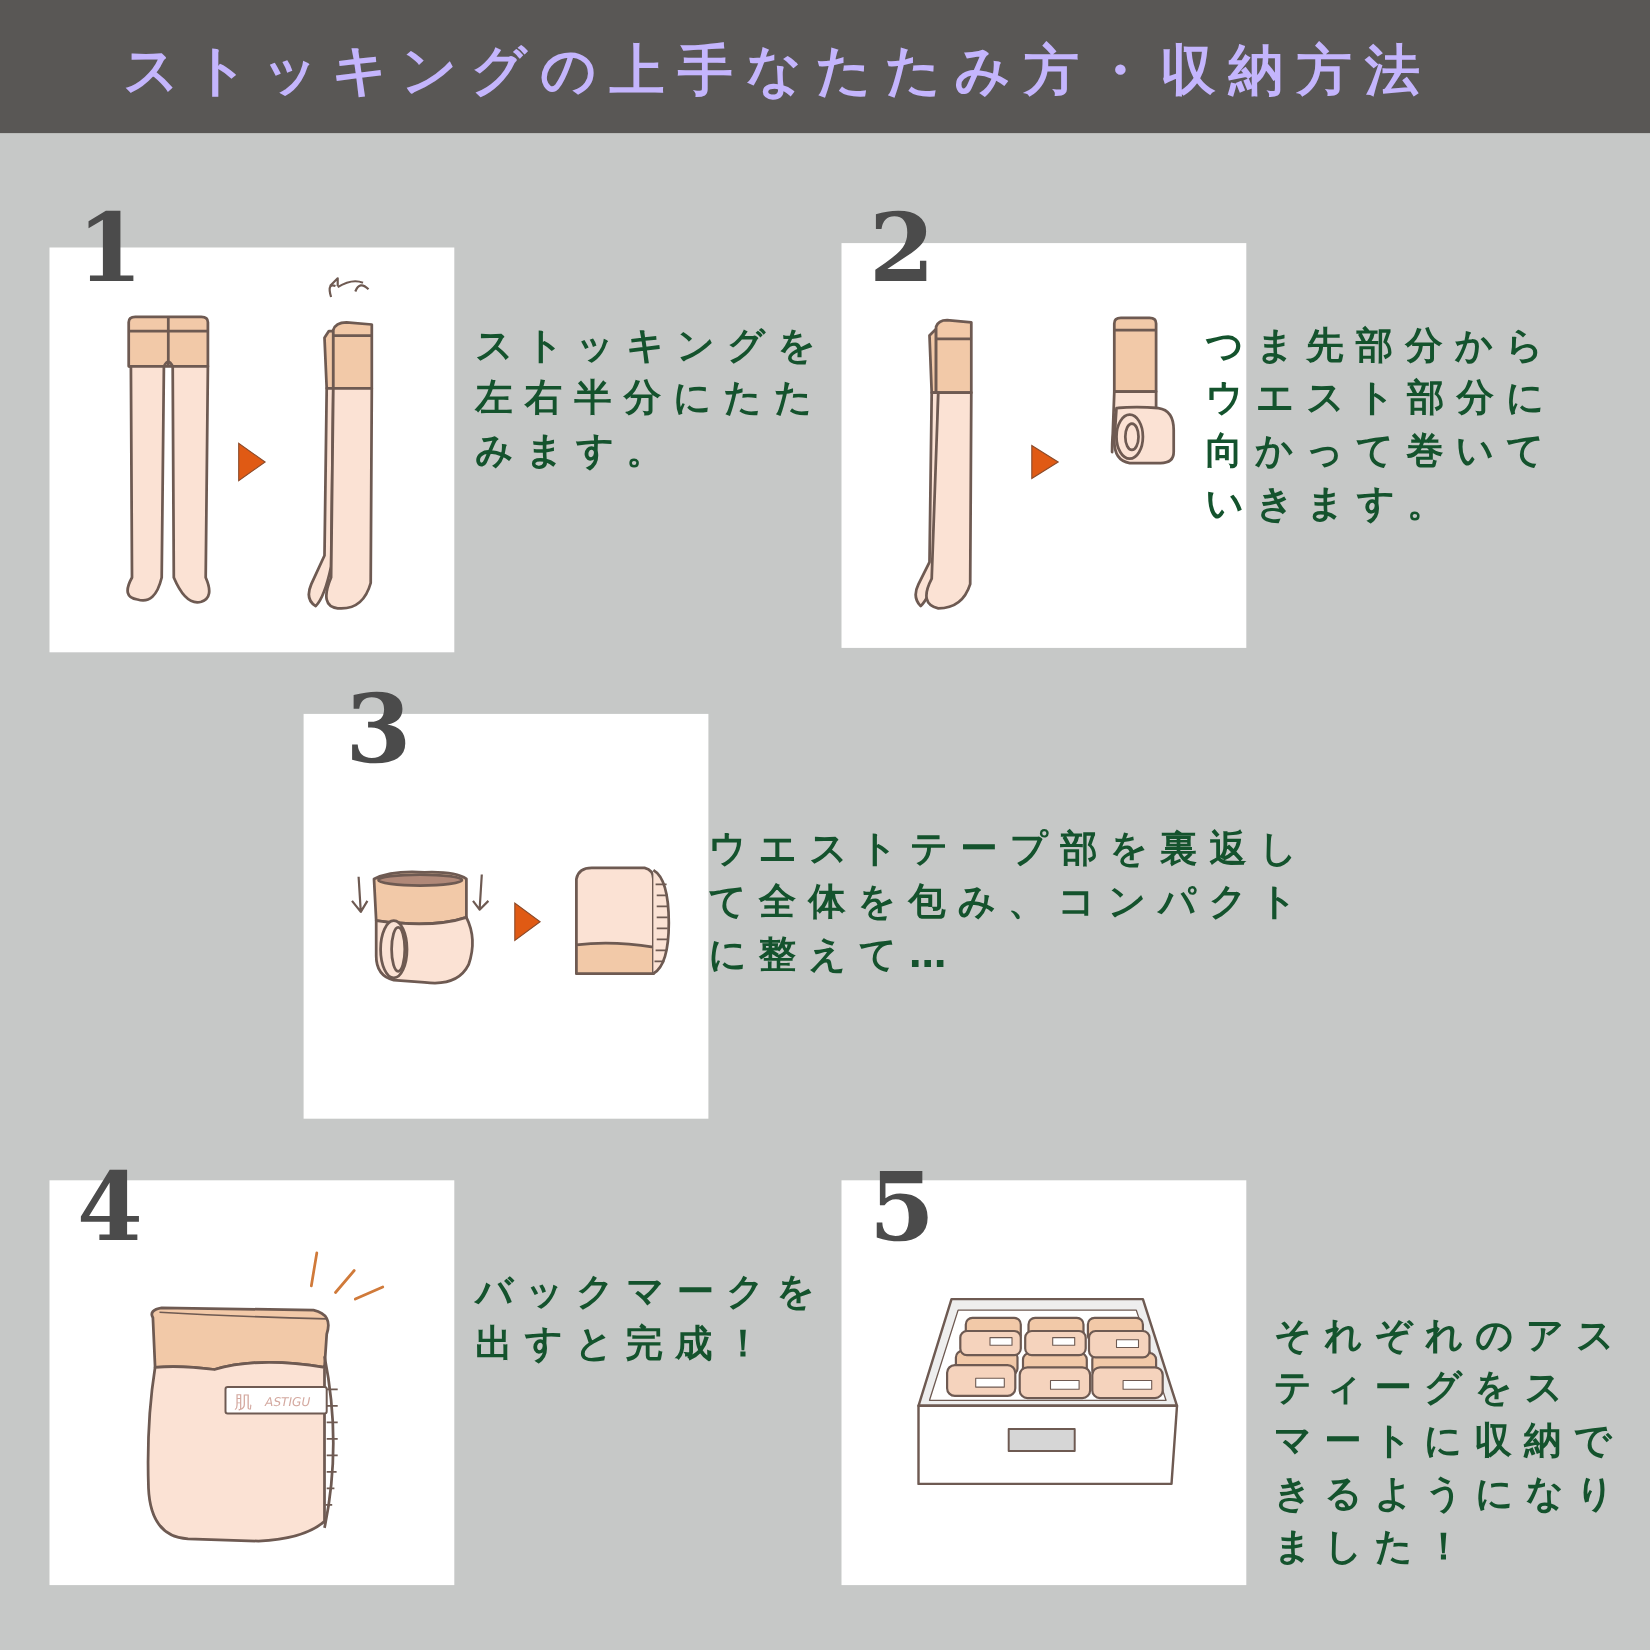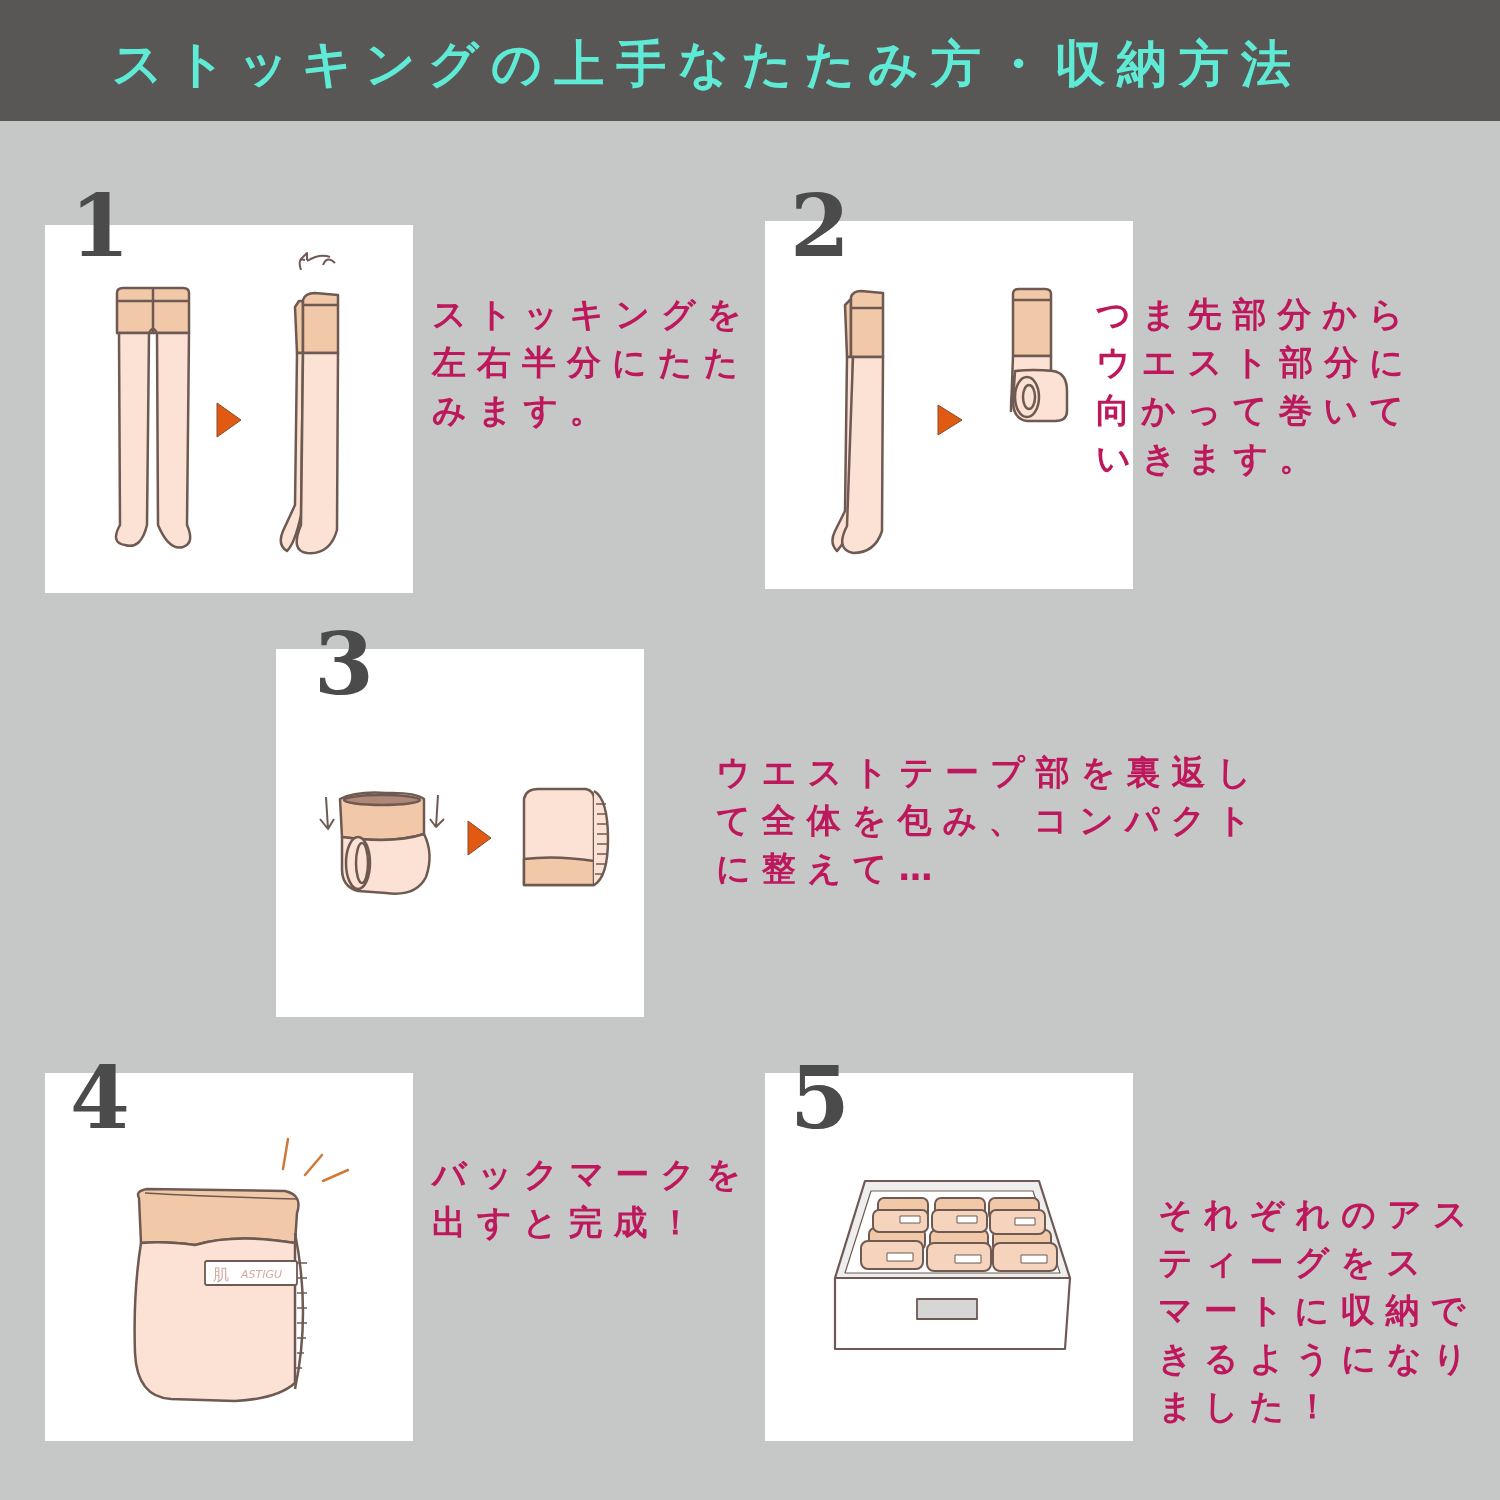--- a/index.html
+++ b/index.html
@@ -1,24 +1,24 @@
 <!DOCTYPE html>
 <html><head>
 <meta charset="utf-8">
 <style>
   html, body { margin:0; padding:0; }
   body { width:1500px; height:1500px; background:#c6c8c7; position:relative; overflow:hidden;
          font-family: "DejaVu Sans", sans-serif; color:#545454; }
   .header { position:absolute; left:0; top:0; width:1500px; height:121px; background:#595755; }
-  .header-title { position:absolute; left:112px; top:34px; font-size:50px; font-weight:bold; color:#5eead4;
+  .header-title { position:absolute; left:112px; top:34px; font-size:50px; font-weight:bold; color:#c4b5fd;
                   letter-spacing:12px; line-height:60px; white-space:nowrap; }
   .panel { position:absolute; width:368px; height:368px; background:#ffffff; }
   .step-num { position:absolute; font-family:"DejaVu Serif", serif; font-weight:bold; font-size:86px;
               color:#4b4b4b; line-height:86px; }
-  .step-text { position:absolute; font-size:34px; line-height:48px; letter-spacing:11px; color:#be185d;
+  .step-text { position:absolute; font-size:34px; line-height:48px; letter-spacing:11px; color:#14532d;
                white-space:pre; font-weight:bold; }
   svg { position:absolute; left:0; top:0; }
 </style>
 </head>
 <body>
 
 <div class="header">
   <div class="header-title">ストッキングの上手なたたみ方・収納方法</div>
 </div>
 
@@ -95,21 +95,21 @@
         <line x1="321" y1="195" x2="331" y2="195"></line>
           <line x1="321" y1="205" x2="331" y2="205"></line>
         <line x1="320" y1="215" x2="330" y2="215"></line>
           <line x1="319" y1="225" x2="328" y2="225"></line>
       </g>
     </g>
     <polygon points="192,172 192,206 215,189" fill="#e05a14" stroke="#8a4a2a" stroke-width="1"></polygon>
   </svg>
   <div class="step-num" style="left:38px;top:-28px;">3</div>
 </div>
-<div class="step-text" style="left:716px;top:748px;">ウエストテープ部を裏返し
+<div class="step-text" style="left:644px;top:748px;">ウエストテープ部を裏返し
 て全体を包み、コンパクト
 に整えて…</div>
 
 <div class="panel" style="left:45px;top:1073px;">
   <svg width="368" height="368">
     <g stroke="#6e5a52" stroke-width="2.5" stroke-linejoin="round">
       <path d="M94 125 Q90 118 102 116 L240 118 Q258 122 252 140 L250 170 Q190 160 150 172 Q120 168 96 170 Z" fill="#f2c9a8"></path>
       <path d="M100 120 Q170 124 252 126" fill="none" stroke-width="1.5"></path>
       <path d="M96 170 Q120 168 150 172 Q190 160 250 170 L250 310 Q232 326 190 328 L126 326 Q92 324 90 280 Q88 220 96 170 Z" fill="#fbe2d4"></path>
       <path d="M250 160 Q266 240 250 316" fill="none"></path>

